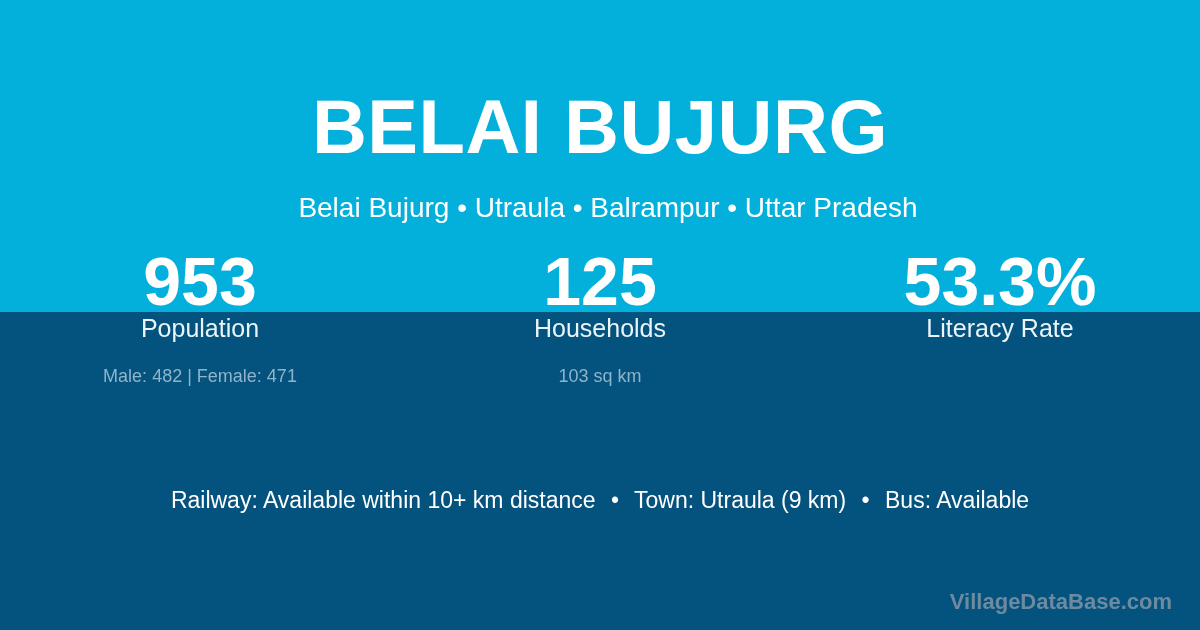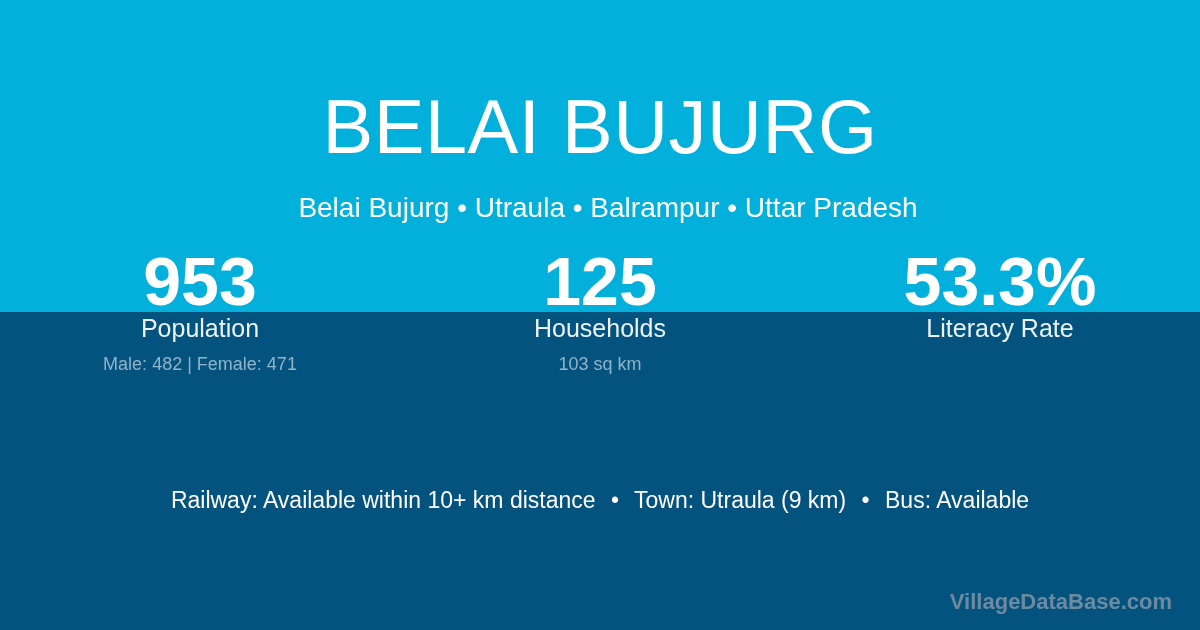--- a/index.html
+++ b/index.html
@@ -53,21 +53,21 @@
 
   .title {
     margin: 0;
     padding: 0;
     position: absolute;
     left: 0;
     top: 82px;
     width: 1200px;
     font-size: 76px;
     line-height: 90px;
-    font-weight: 400;
+    font-weight: 700;
     letter-spacing: 0.5px;
     color: #ffffff;
     text-align: center;
     white-space: nowrap;
   }
 
   .subtitle {
     margin: 8px;
     padding: 0;
     position: absolute;
@@ -112,21 +112,21 @@
     display: block;
     font-size: 25px;
     line-height: 28px;
     font-weight: 400;
     color: #eaf4f9;
     white-space: nowrap;
   }
 
   .stat-sub {
     display: block;
-    margin-top: 11px;
+    margin-top: 23px;
     font-size: 18px;
     line-height: 22px;
     font-weight: 400;
     color: #90b4c9;
     white-space: nowrap;
   }
 
   
   .connectivity {
     position: absolute;

